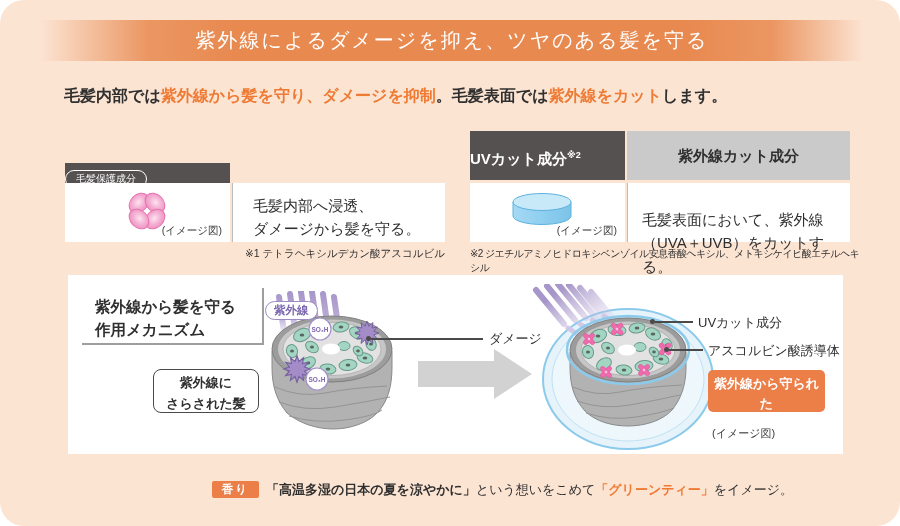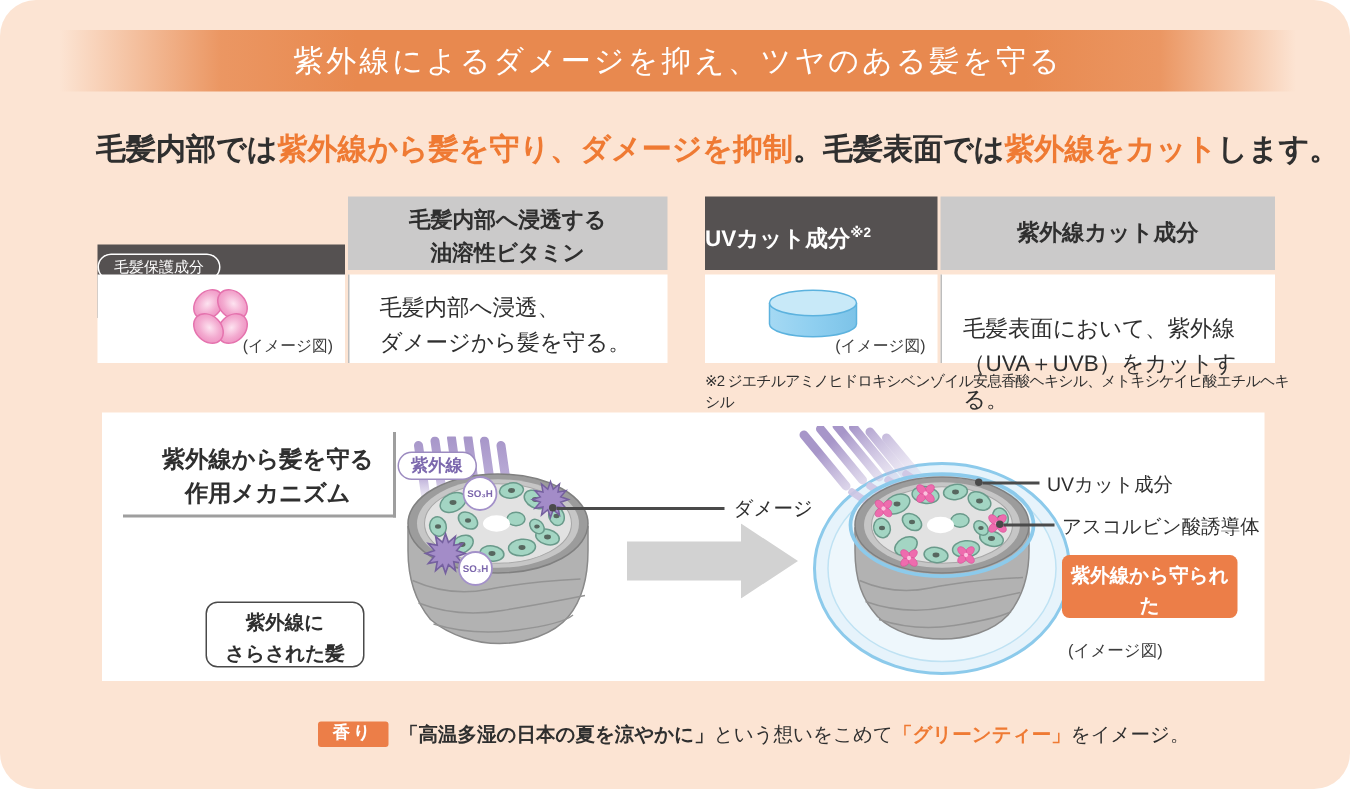--- a/index.html
+++ b/index.html
@@ -4,37 +4,37 @@
 <style>
   html,body{margin:0;padding:0;background:#ffffff;font-family:"Liberation Sans","DejaVu Sans",sans-serif;}
   #stage{position:relative;width:900px;height:526px;background:#fce4d3;border-radius:24px;overflow:hidden;}
   .abs{position:absolute;}
   
   .banner{left:40px;top:20px;width:824px;height:41px;
     background:linear-gradient(to right, rgba(232,137,79,0) 0%, rgba(232,137,79,.85) 13%, #e8894f 24%, #e8894f 78%, rgba(232,137,79,.85) 89%, rgba(232,137,79,0) 100%);
     text-align:center;}
   .banner-title{line-height:41px;color:#ffffff;font-size:20px;letter-spacing:2px;font-family:"DejaVu Serif","Liberation Serif",serif;}
   
-  .intro{left:64px;top:86px;font-size:20px;font-weight:bold;color:#2f2f2f;letter-spacing:0;}
+  .intro{left:64px;top:86px;font-size:16px;font-weight:bold;color:#2f2f2f;letter-spacing:0;}
   .hl{color:#ef7a33;}
   
   .hdr-dark{background:#555151;color:#fff;}
   .hdr-gray{background:#cbcaca;color:#2f2f2f;}
   .boxwhite{background:#ffffff;}
   .badge-pill{display:inline-block;border:1px solid #fff;border-radius:9px;padding:1px 10px;font-size:10px;color:#fff;}
   .ing-name{font-size:14.5px;font-weight:bold;color:#fff;}
   .sup{font-size:9px;vertical-align:super;}
   .feature{font-size:14.5px;font-weight:bold;line-height:1.5;text-align:center;}
   .desc{font-size:15px;font-weight:500;color:#2f2f2f;line-height:1.55;}
   .imgnote{font-size:10.5px;color:#3c3c3c;}
   .footnote{font-size:10.5px;color:#2f2f2f;}
   
   .mech{left:68px;top:275px;width:775px;height:179px;background:#ffffff;}
   .mech-title{left:14px;top:13px;width:182px;height:57px;border-right:2px solid #9e9e9e;border-bottom:2px solid #9e9e9e;
-    padding:7px 0 0 13px;box-sizing:border-box;font-size:15.5px;font-weight:bold;color:#2f2f2f;line-height:1.5;text-align:center;}
+    padding:7px 0 0 13px;box-sizing:border-box;font-size:15.5px;font-weight:bold;color:#2f2f2f;line-height:1.5;}
   .uv-pill{border:1.5px solid #9c8bc0;border-radius:10px;background:#fff;color:#7c68ae;font-size:11.5px;font-weight:bold;padding:1px 8px;}
   .mlabel{font-size:13px;color:#2f2f2f;font-weight:500;}
   .lline{height:1.5px;background:#4a4a4a;}
   .ldot{width:5px;height:5px;border-radius:50%;background:#4a4a4a;}
   .exposed-box{border:1.5px solid #4a4a4a;border-radius:8px;background:#fff;width:106px;height:44px;
     font-size:13px;font-weight:bold;color:#2f2f2f;text-align:center;line-height:1.6;padding-top:3px;box-sizing:border-box;}
   .protected-box{width:117px;height:42px;background:#ec7e48;border-radius:5px;color:#fff;font-size:13px;font-weight:bold;
     text-align:center;line-height:1.5;padding-top:4px;box-sizing:border-box;}
   
   .scent-badge{left:212px;top:481px;width:47px;height:17px;background:#ec7e48;color:#fff;font-size:11.5px;font-weight:bold;
@@ -51,24 +51,20 @@
 
   <div class="abs banner">
     <div class="banner-title">紫外線によるダメージを抑え、ツヤのある髪を守る</div>
   </div>
 
   <div class="abs intro"><span>毛髪内部では</span><span class="hl">紫外線から髪を守り、ダメージを抑制</span><span>。毛髪表面では</span><span class="hl">紫外線をカット</span><span>します。</span></div>
 
   <div class="abs hdr-dark" style="left:65px;top:131px;width:165px;height:49px;margin-top:32px;">
     <div style="margin-top:5px;"><span class="badge-pill">毛髪保護成分</span></div>
     <div class="ing-name" style="margin-top:2px;"><span>アスコルビン酸誘導体</span><span class="sup">※1</span></div>
-  </div>
-  <div class="abs hdr-gray feature" style="left:232px;top:131px;width:213px;height:49px;padding-top:6px;box-sizing:border-box;">
-    <div>毛髪内部へ浸透する</div>
-    <div>油溶性ビタミン</div>
   </div>
   <div class="abs boxwhite" style="left:65px;top:183px;width:165px;height:59px;">
     <svg class="abs" style="left:56px;top:4px;" width="52" height="48" viewBox="-26 -24 52 48">
       <defs>
         <radialGradient id="pg" cx="50%" cy="45%" r="65%">
           <stop offset="0%" stop-color="#fde3f0"></stop>
             <stop offset="55%" stop-color="#f3a9cf"></stop>
             <stop offset="100%" stop-color="#ec8abd"></stop>
         </radialGradient>
       </defs>
@@ -78,20 +74,21 @@
         <ellipse transform="rotate(-45 8 8)" cx="8" cy="8" rx="11" ry="8.5"></ellipse>
         <ellipse transform="rotate(45 -8 8)" cx="-8" cy="8" rx="11" ry="8.5"></ellipse>
       </g>
     </svg>
     <div class="abs imgnote" style="right:8px;bottom:4px;">(イメージ図)</div>
   </div>
   <div class="abs boxwhite desc" style="left:232px;top:183px;width:213px;height:59px;border-left:1px solid #bdbdbd;padding:11px 0 0 20px;box-sizing:border-box;">
     <div>毛髪内部へ浸透、</div>
     <div>ダメージから髪を守る。</div>
   </div>
+  <div class="abs footnote" style="left:245px;top:247px;width:200px;text-align:right;">※1 テトラヘキシルデカン酸アスコルビル</div>
 
   <div class="abs hdr-dark" style="left:470px;top:131px;width:155px;height:49px;text-align:left;">
     <div class="ing-name" style="line-height:49px;font-size:15px;"><span>UVカット成分</span><span class="sup">※2</span></div>
   </div>
   <div class="abs hdr-gray feature" style="left:627px;top:131px;width:223px;height:49px;line-height:49px;font-size:15px;">紫外線カット成分</div>
   <div class="abs boxwhite" style="left:470px;top:183px;width:155px;height:59px;">
     <svg class="abs" style="left:40px;top:8px;" width="64" height="38" viewBox="0 0 64 38">
       <defs>
         <linearGradient id="cylg" x1="0" y1="0" x2="1" y2="0">
           <stop offset="0%" stop-color="#a5d9f3"></stop>
@@ -186,21 +183,21 @@
       <circle cx="72" cy="88" r="11" fill="#ffffff" stroke="#a391c9" stroke-width="1.2"></circle>
       <text x="72" y="90.5" text-anchor="middle" font-size="6.5" font-weight="bold" fill="#7d68ad">SO₃H</text>
     </svg>
 
     <div class="abs uv-pill" style="left:197px;top:26px;">紫外線</div>
 
     <div class="abs ldot" style="left:298px;top:61px;"></div>
     <div class="abs lline" style="left:303px;top:63px;width:112px;"></div>
     <div class="abs mlabel" style="left:421px;top:55px;">ダメージ</div>
 
-    <div class="abs exposed-box" style="left:69px;top:94px;margin-top:32px;">
+    <div class="abs exposed-box" style="left:85px;top:94px;">
       <div>紫外線に</div>
       <div>さらされた髪</div>
     </div>
 
     <svg class="abs" style="left:350px;top:74px;" width="114" height="50" viewBox="0 0 114 50">
       <polygon points="0,12 76,12 76,0 114,25 76,50 76,38 0,38" fill="#d2d2d2"></polygon>
     </svg>
 
     <svg class="abs" style="left:460px;top:9px;" width="200" height="172" viewBox="0 0 200 172">
       <defs>

